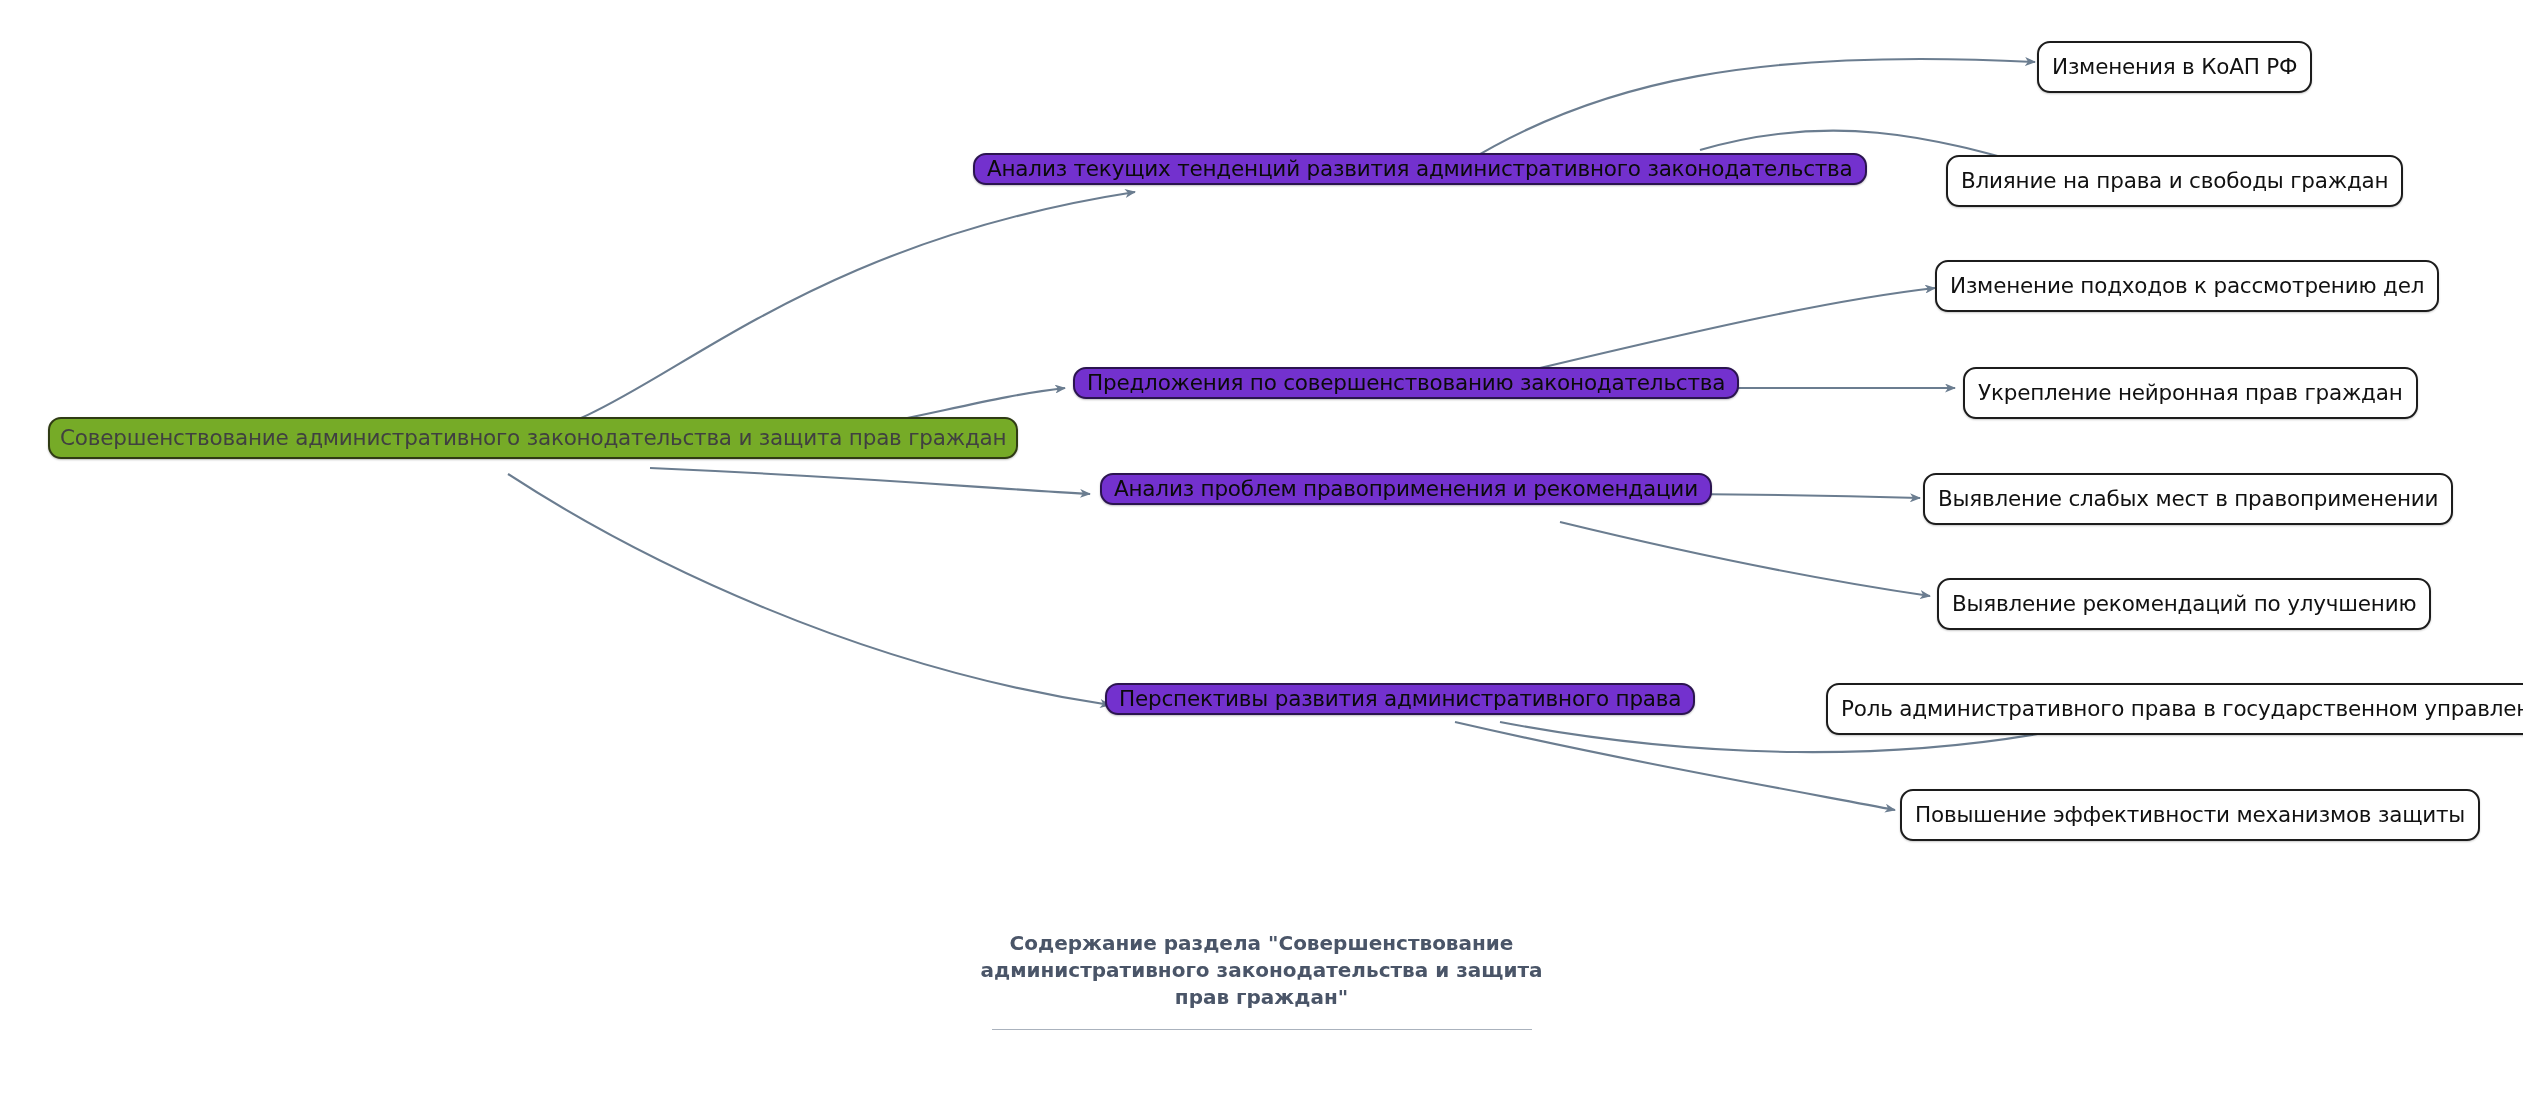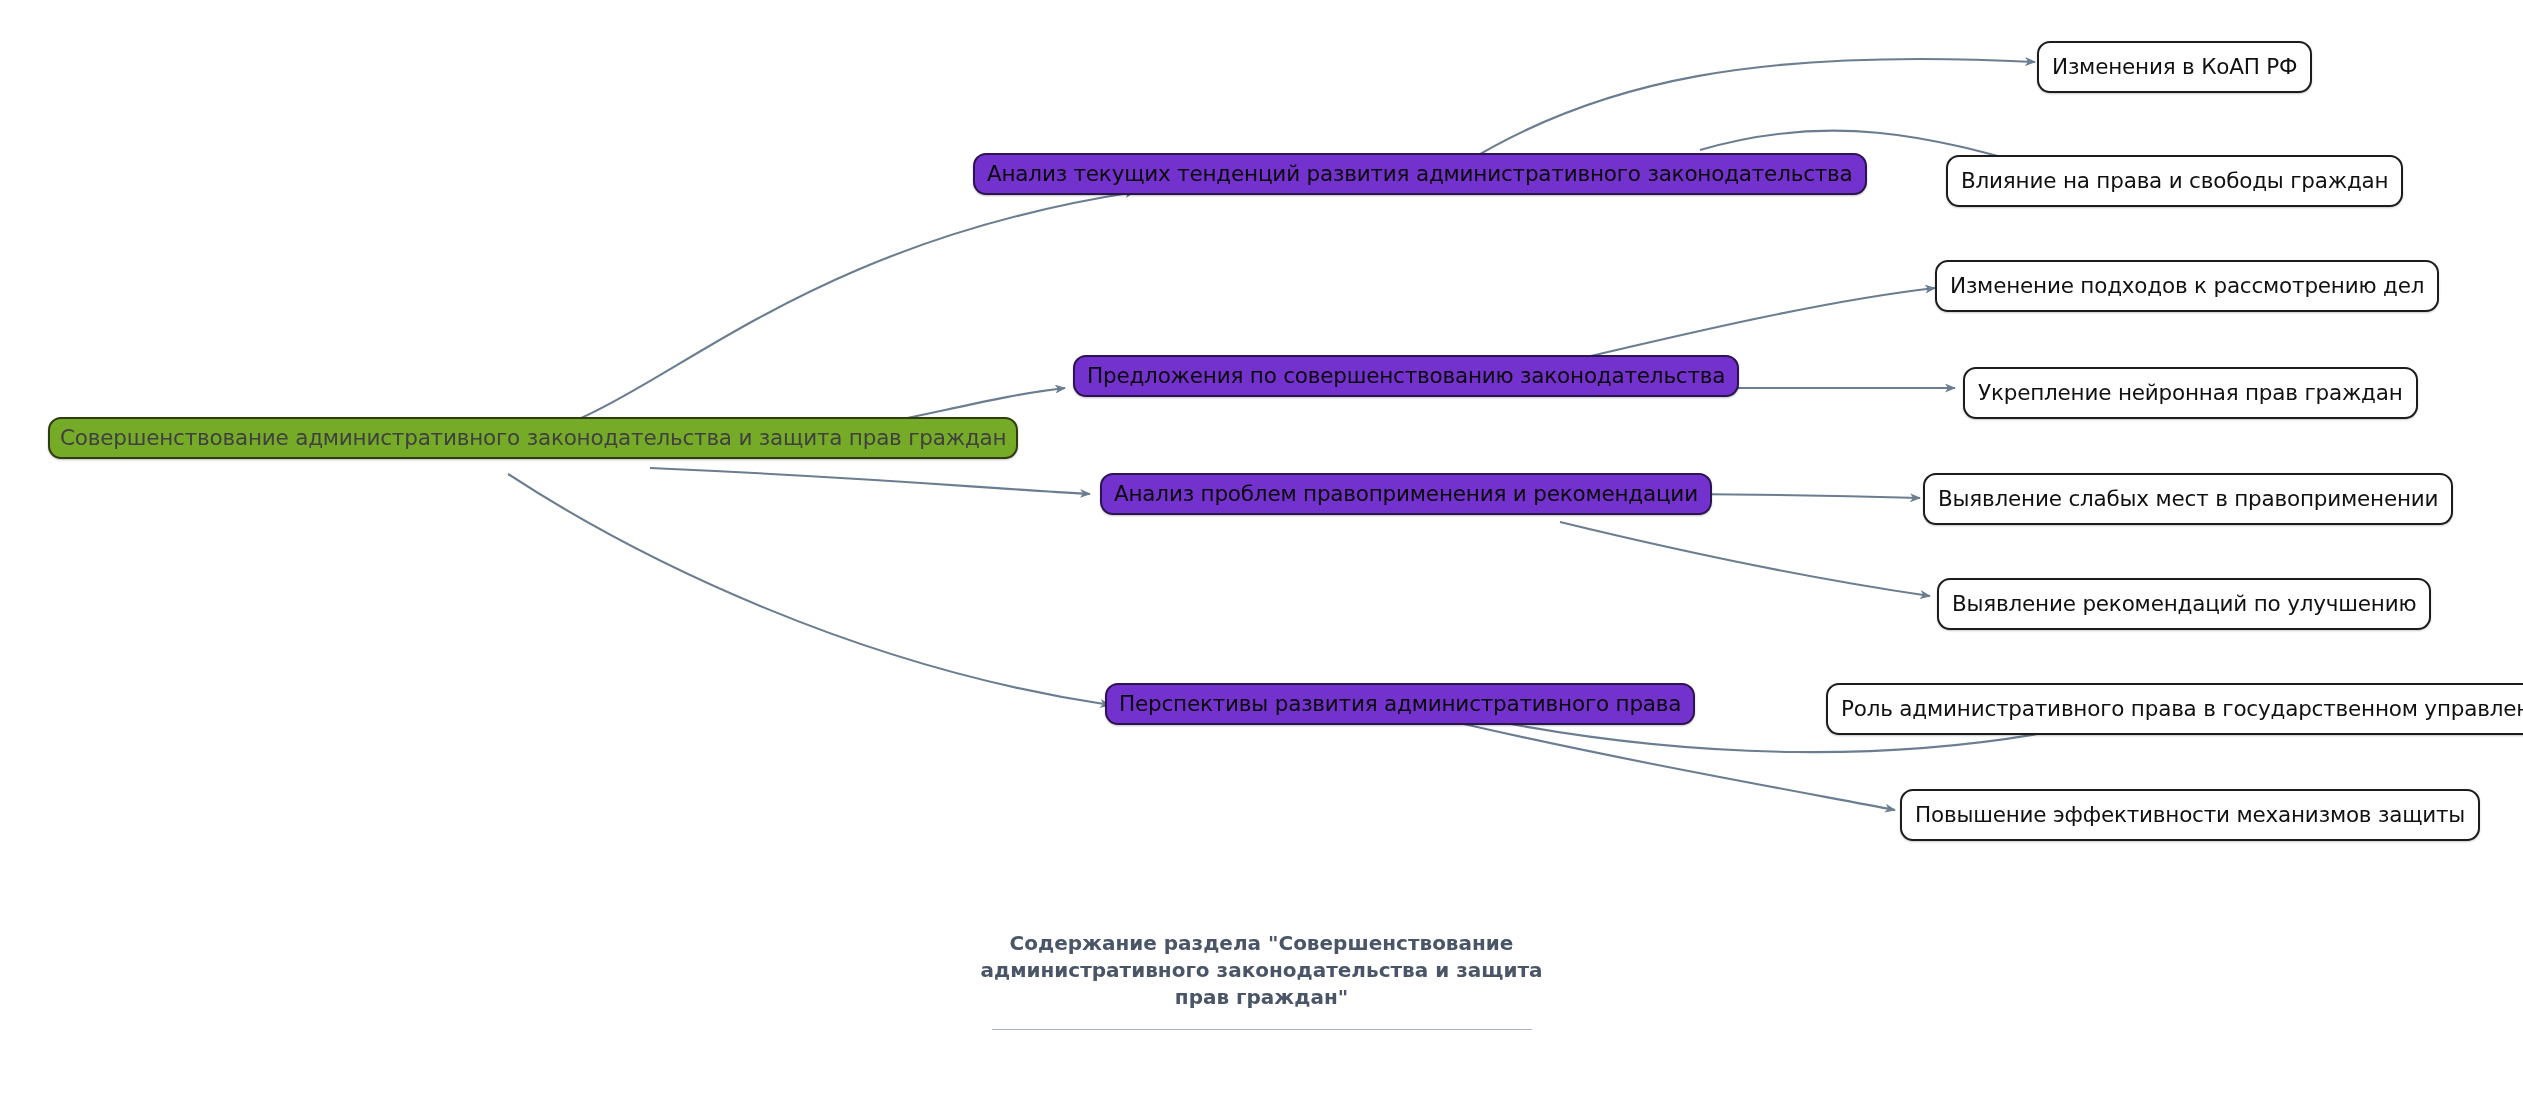--- a/index.html
+++ b/index.html
@@ -61,21 +61,21 @@
     color: #404040;
     font-size: 21.5px;
     letter-spacing: -0.2px;
   }
 
   
   .node.branch {
     background: #7331ce;
     border: 2px solid #2b1450;
     border-radius: 13px;
-    height: 42px;
+    height: 32px;
     padding: 0 12px;
     box-shadow: 0 1px 2px rgba(0,0,0,0.25);
   }
   .node.branch .node-label {
     color: #0b0b0b;
     font-size: 21.5px;
     letter-spacing: -0.2px;
   }
 
   
@@ -168,21 +168,21 @@
   </div>
 
   <div class="node leaf" style="left:2037px; top:41px;">
     <span class="node-label">Изменения в КоАП РФ</span>
   </div>
 
   <div class="node leaf" style="left:1946px; top:155px;">
     <span class="node-label">Влияние на права и свободы граждан</span>
   </div>
 
-  <div class="node branch" style="left:1073px; top:355px;">
+  <div class="node branch" style="left:1073px; top:367px;">
     <span class="node-label">Предложения по совершенствованию законодательства</span>
   </div>
 
   <div class="node leaf" style="left:1935px; top:260px;">
     <span class="node-label">Изменение подходов к рассмотрению дел</span>
   </div>
 
   <div class="node leaf" style="left:1963px; top:367px;">
     <span class="node-label">Укрепление нейронная прав граждан</span>
   </div>

